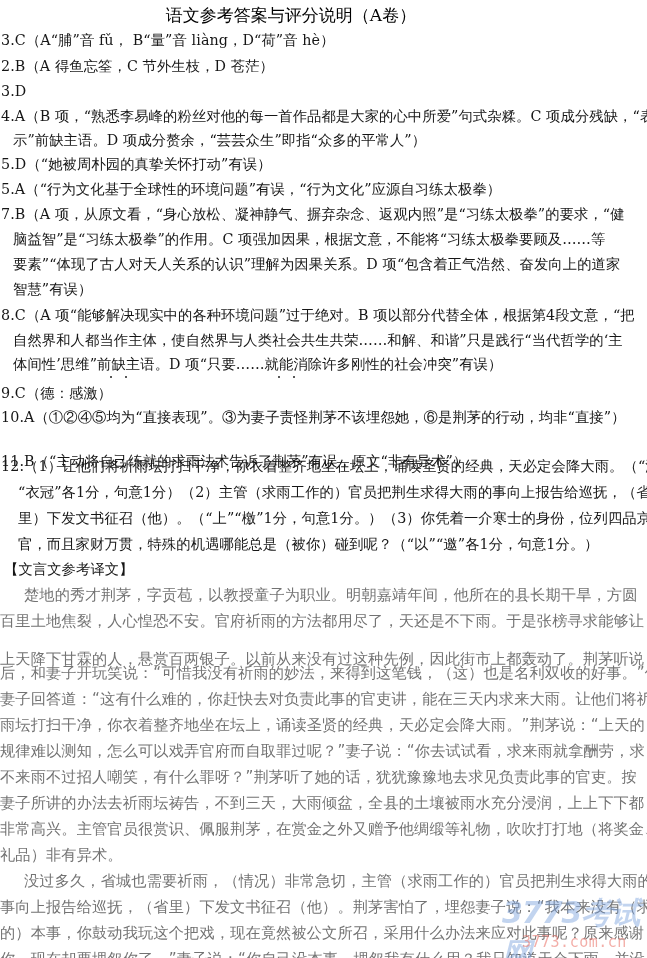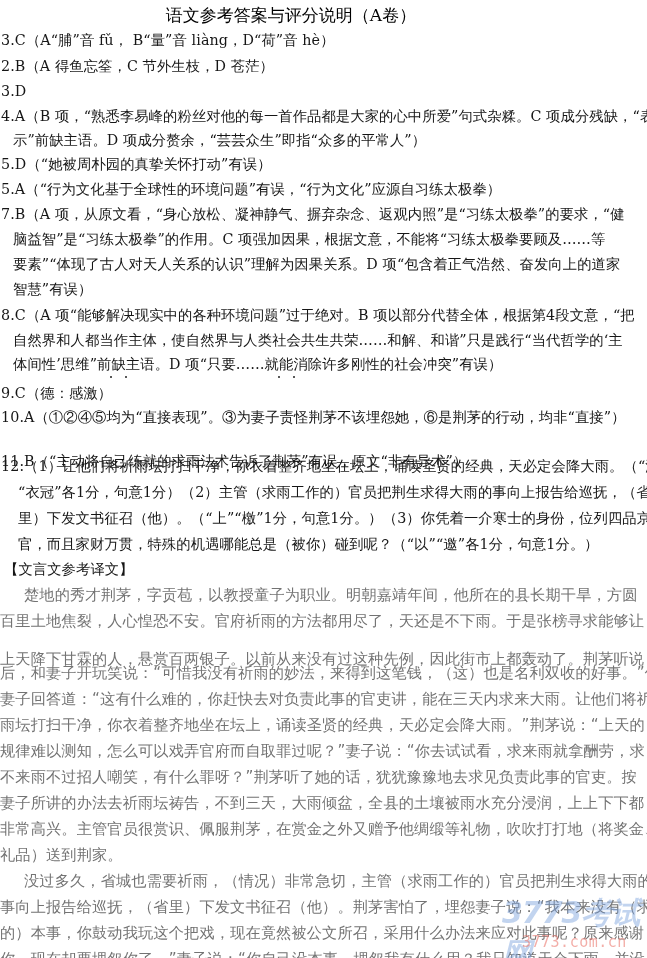--- a/index.html
+++ b/index.html
@@ -78,21 +78,21 @@
     <div class="tline" style="left:24px;top:585px;">楚地的秀才荆茅，字贡苞，以教授童子为职业。明朝嘉靖年间，他所在的县长期干旱，方圆</div>
     <div class="tline" style="left:0px;top:611px;">百里土地焦裂，人心惶恐不安。官府祈雨的方法都用尽了，天还是不下雨。于是张榜寻求能够让</div>
     <div class="tline" style="left:0px;top:637px;margin-top:12px;">上天降下甘霖的人，悬赏百两银子。以前从来没有过这种先例，因此街市上都轰动了。荆茅听说</div>
     <div class="tline" style="left:0px;top:663px;">后，和妻子开玩笑说：“可惜我没有祈雨的妙法，来得到这笔钱，（这）也是名利双收的好事。”他</div>
     <div class="tline" style="left:0px;top:689px;">妻子回答道：“这有什么难的，你赶快去对负责此事的官吏讲，能在三天内求来大雨。让他们将祈</div>
     <div class="tline" style="left:0px;top:715px;">雨坛打扫干净，你衣着整齐地坐在坛上，诵读圣贤的经典，天必定会降大雨。”荆茅说：“上天的</div>
     <div class="tline" style="left:0px;top:741px;">规律难以测知，怎么可以戏弄官府而自取罪过呢？”妻子说：“你去试试看，求来雨就拿酬劳，求</div>
     <div class="tline" style="left:0px;top:767px;">不来雨不过招人嘲笑，有什么罪呀？”荆茅听了她的话，犹犹豫豫地去求见负责此事的官吏。按</div>
     <div class="tline" style="left:0px;top:793px;">妻子所讲的办法去祈雨坛祷告，不到三天，大雨倾盆，全县的土壤被雨水充分浸润，上上下下都</div>
     <div class="tline" style="left:0px;top:819px;">非常高兴。主管官员很赏识、佩服荆茅，在赏金之外又赠予他绸缎等礼物，吹吹打打地（将奖金、</div>
-    <div class="tline" style="left:0px;top:845px;">礼品）送到荆家。</div>
+    <div class="tline" style="left:0px;top:845px;">礼品）非有异术。</div>
     <div class="tline" style="left:24px;top:871px;">没过多久，省城也需要祈雨，（情况）非常急切，主管（求雨工作的）官员把荆生求得大雨的</div>
     <div class="tline" style="left:0px;top:897px;">事向上报告给巡抚，（省里）下发文书征召（他）。荆茅害怕了，埋怨妻子说：“我本来没有（求雨</div>
     <div class="tline" style="left:0px;top:923px;">的）本事，你鼓动我玩这个把戏，现在竟然被公文所召，采用什么办法来应对此事呢？原来感谢</div>
     <div class="tline" style="left:0px;top:949px;">你，现在却要埋怨你了。”妻子说：“你自己没本事，埋怨我有什么用？我只知道天会下雨，并没</div>
   </div>
 
   <div class="watermark">
     <div class="wm-top">3773考试网</div>
     <div class="wm-bot">3773.com.cn</div>
   </div>

